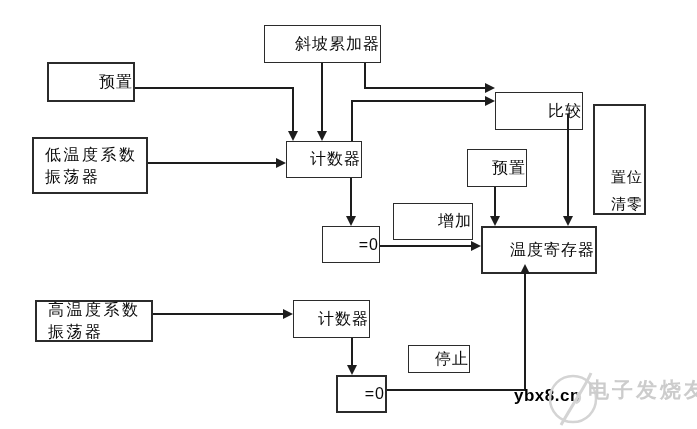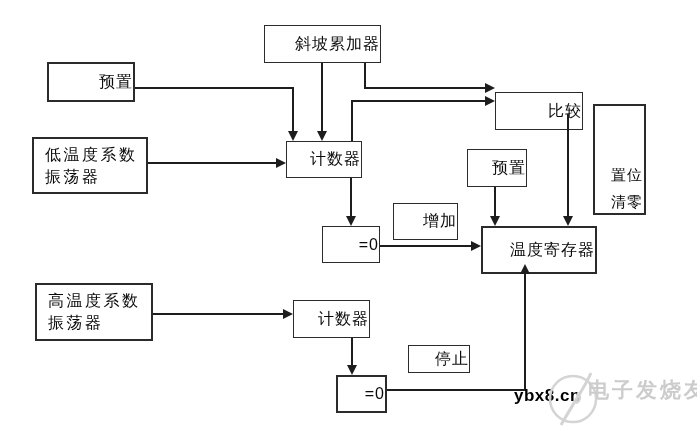--- a/index.html
+++ b/index.html
@@ -10,21 +10,21 @@
   .node{
     position:absolute;background:#ffffff;border:1px solid #2b2b2b;
     display:flex;align-items:center;justify-content:flex-end;
     font-size:16px;color:#0a0a0a;letter-spacing:1px;box-sizing:border-box;
     white-space:nowrap;
   }
   .thick{border-width:2px;}
   .two-line{flex-direction:column;align-items:flex-start;justify-content:center;
     padding-left:11px;line-height:22px;letter-spacing:2.5px;font-size:16px;}
   .vnode{flex-direction:column;gap:8px;font-size:15px;}
-  .vnode span{width:1.15em;word-break:break-all;text-align:center;line-height:19px;display:block;font-family:Liberation Mono, monospace;}
+  .vnode span{width:1.15em;word-break:break-all;text-align:center;line-height:19px;display:block;}
   .hline{position:absolute;height:2px;background:#1d1d1d;}
   .vline{position:absolute;width:2px;background:#1d1d1d;}
   .ad{position:absolute;width:0;height:0;border-left:5px solid transparent;
     border-right:5px solid transparent;border-top:10px solid #1d1d1d;}
   .ar{position:absolute;width:0;height:0;border-top:5px solid transparent;
     border-bottom:5px solid transparent;border-left:10px solid #1d1d1d;}
   .au{position:absolute;width:0;height:0;border-left:5px solid transparent;
     border-right:5px solid transparent;border-bottom:10px solid #1d1d1d;}
   .wm-site{position:absolute;left:514px;top:386px;font-size:17px;font-weight:bold;
     color:#000;letter-spacing:0.5px;}
@@ -62,33 +62,33 @@
 
   <div class="node thick vnode" style="left:593px;top:104px;width:53px;height:111px">
     <span>置位</span>
     <span>清零</span>
   </div>
 
   <div class="node" style="left:467px;top:149px;width:60px;height:38px">
     <span>预置</span>
   </div>
 
-  <div class="node" style="left:393px;top:203px;width:65px;height:37px">
+  <div class="node" style="left:393px;top:203px;width:80px;height:37px">
     <span>增加</span>
   </div>
 
   <div class="node" style="left:322px;top:226px;width:58px;height:37px">
     <span>=0</span>
   </div>
 
   <div class="node thick" style="left:481px;top:226px;width:116px;height:48px">
     <span>温度寄存器</span>
   </div>
 
-  <div class="node thick two-line" style="left:35px;top:283px;width:118px;height:58px">
+  <div class="node thick two-line" style="left:35px;top:300px;width:118px;height:42px">
     <span>高温度系数</span>
     <span>振荡器</span>
   </div>
 
   <div class="node" style="left:293px;top:300px;width:77px;height:38px">
     <span>计数器</span>
   </div>
 
   <div class="node" style="left:408px;top:345px;width:62px;height:28px">
     <span>停止</span>

